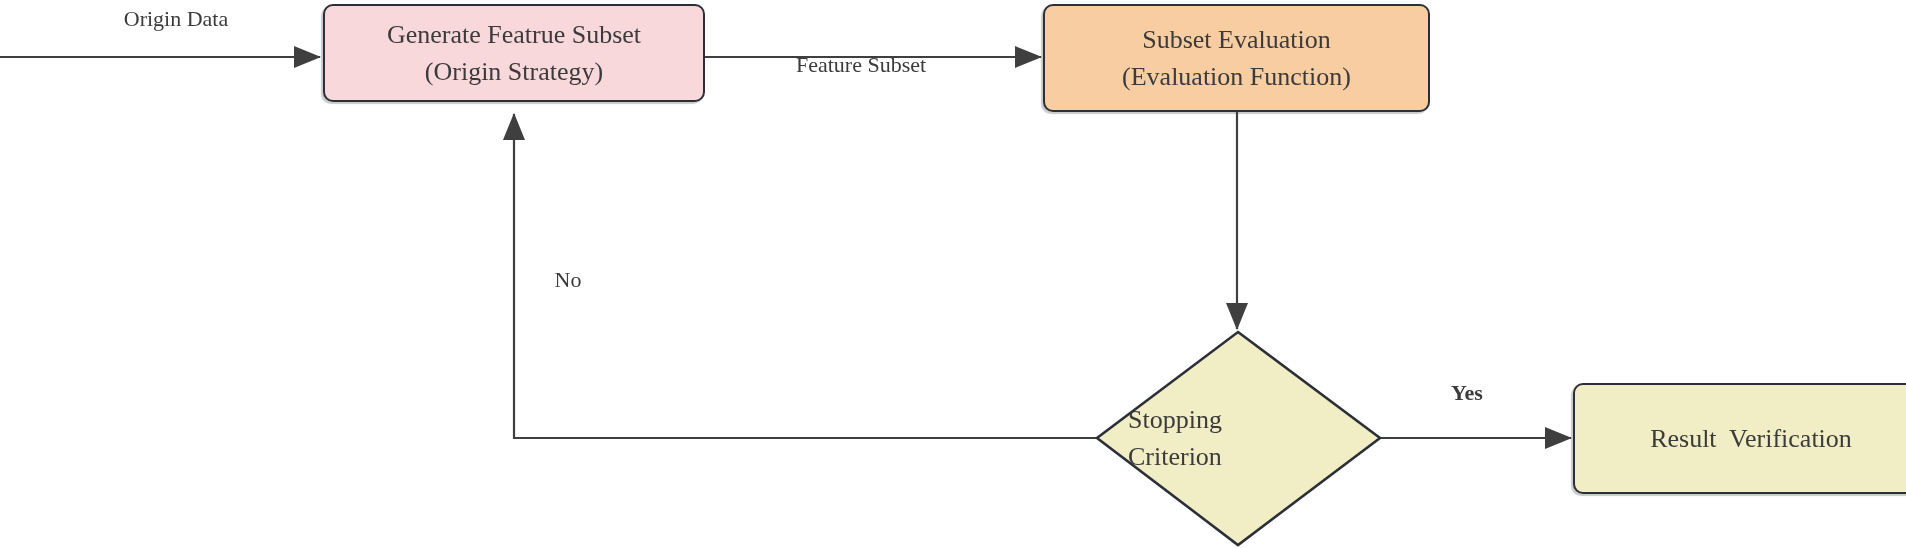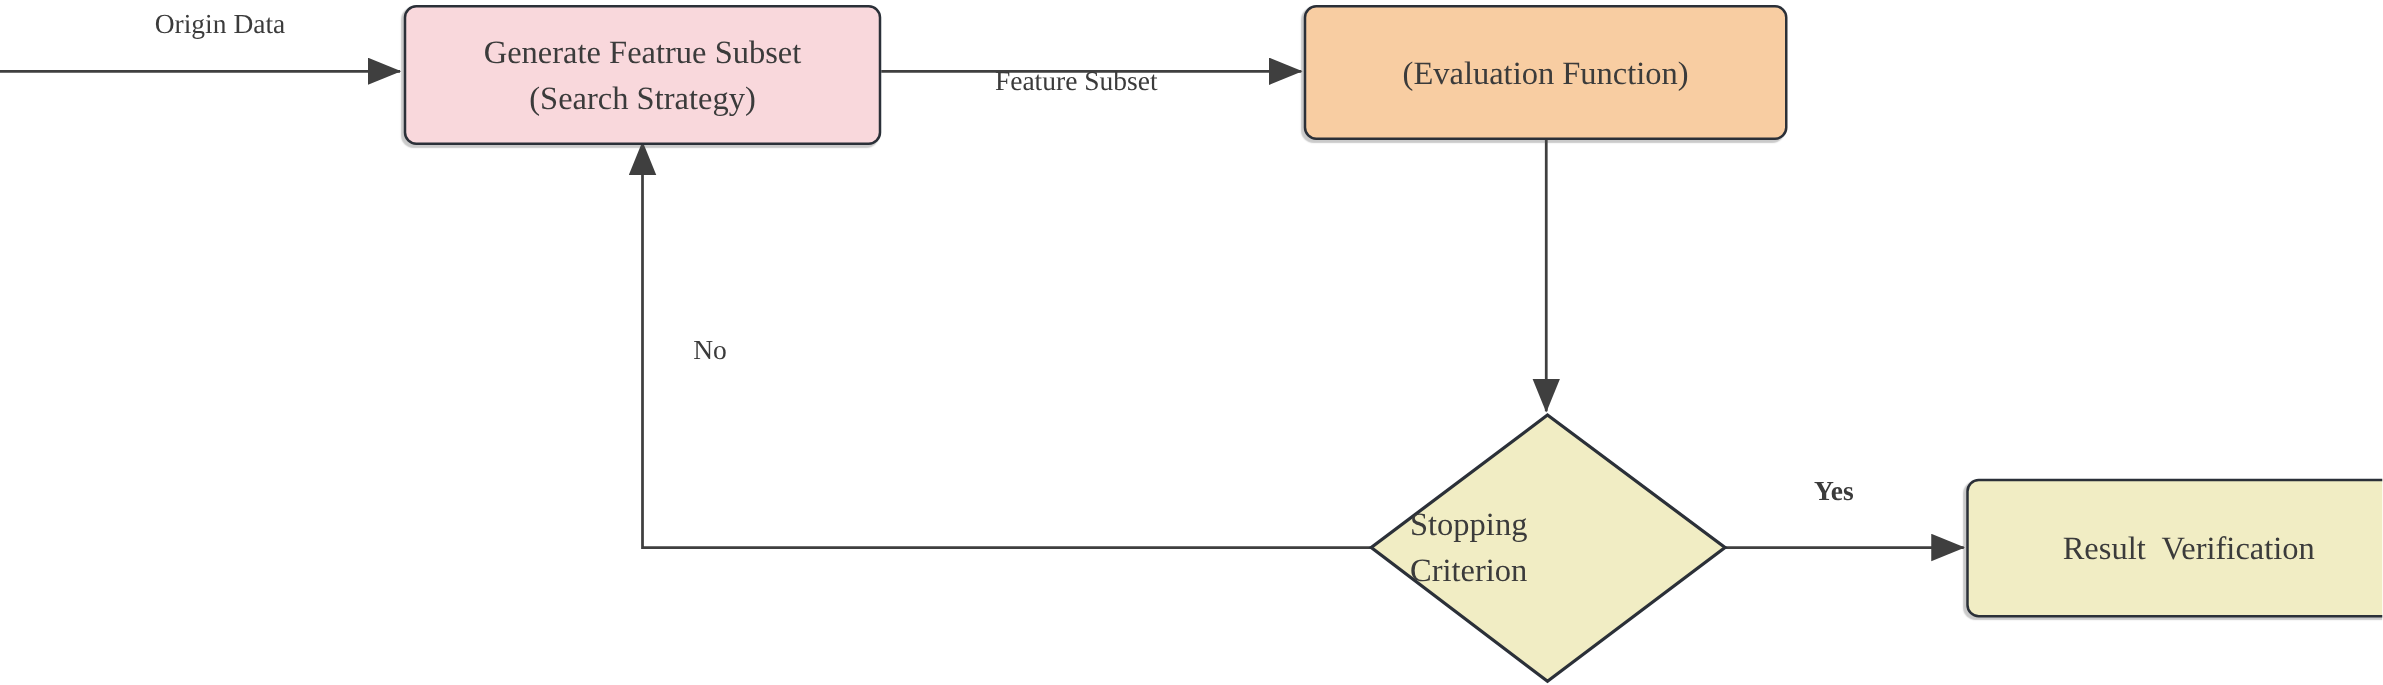--- a/index.html
+++ b/index.html
@@ -46,21 +46,21 @@
     display: flex;
     flex-direction: column;
     align-items: center;
     justify-content: center;
     text-align: center;
     font-size: 26px;
     line-height: 37px;
     box-shadow: -2px 2px 1px rgba(80,80,80,0.30);
   }
   .node-generate {
-    left: 323px; top: 4px; width: 382px; height: 112px;
+    left: 323px; top: 4px; width: 382px; height: 98px;
     background: var(--generate-fill, #f9d8dc);
     text-align: center;
   }
   .node-evaluation {
     left: 1043px; top: 4px; width: 387px; height: 108px;
     background: var(--evaluation-fill, #f8cda2);
   }
   .node-result {
     left: 1573px; top: 383px; width: 356px; height: 111px;
     background: var(--result-fill, #f1edc4);
@@ -109,24 +109,25 @@
 
     <line class="edge-line" x1="1380" y1="438" x2="1571" y2="438" marker-end="url(#arrow)"></line>
 
     <polyline class="edge-line" points="1097,438 514,438 514,114" marker-end="url(#arrow)"></polyline>
 
     <polygon class="diamond-shape" points="1238,332 1380,438 1238,545 1097,438"></polygon>
   </svg>
 
   <div class="node node-generate">
     <div class="node-line">Generate Featrue Subset</div>
-    <div class="node-line">(Search Strategy)</div>
+    <div class="node-line">(Origin Strategy)</div>
   </div>
 
   <div class="node node-evaluation">
+    <div class="node-line">Subset Evaluation</div>
     <div class="node-line">(Evaluation Function)</div>
   </div>
 
   <div class="diamond-label">
     <div class="node-line">Stopping</div>
     <div class="node-line">Criterion</div>
   </div>
 
   <div class="node node-result">
     <div class="node-line">Result  Verification</div>

